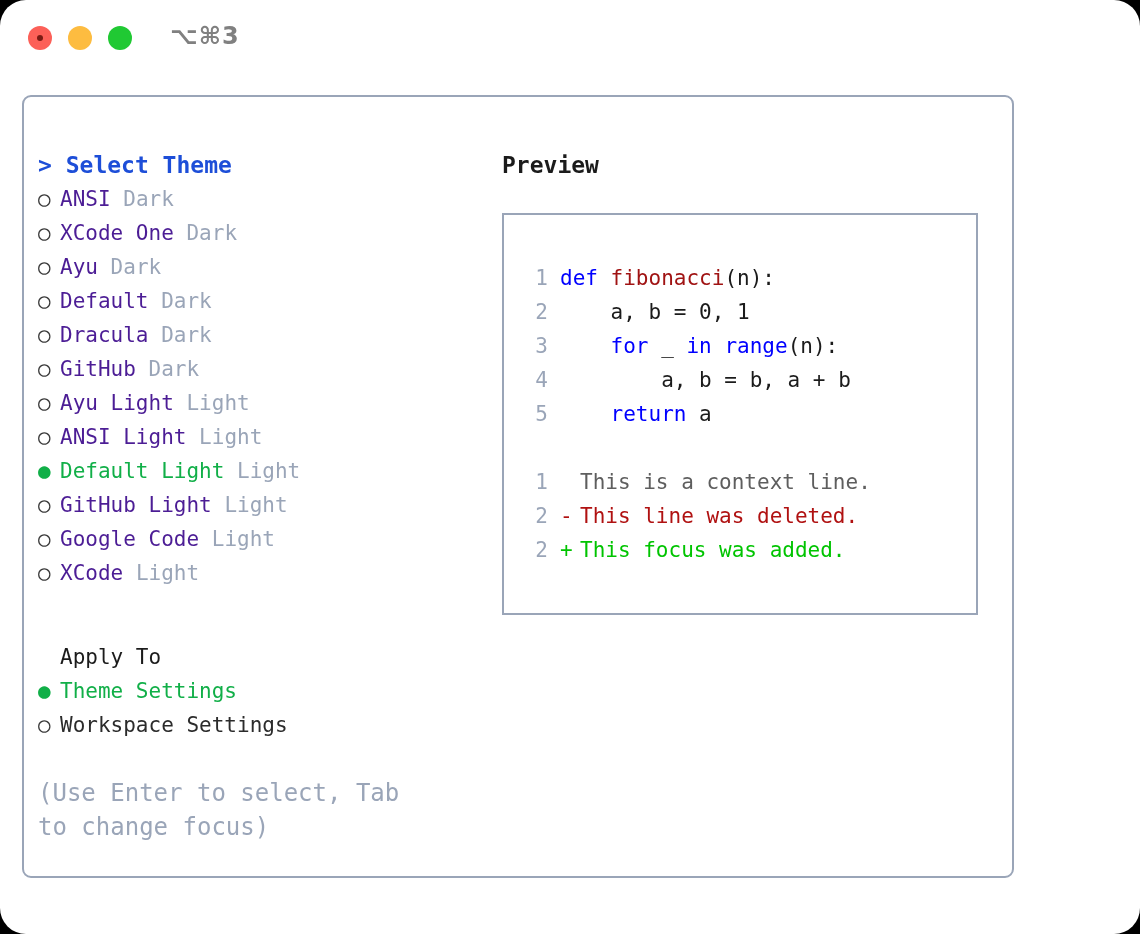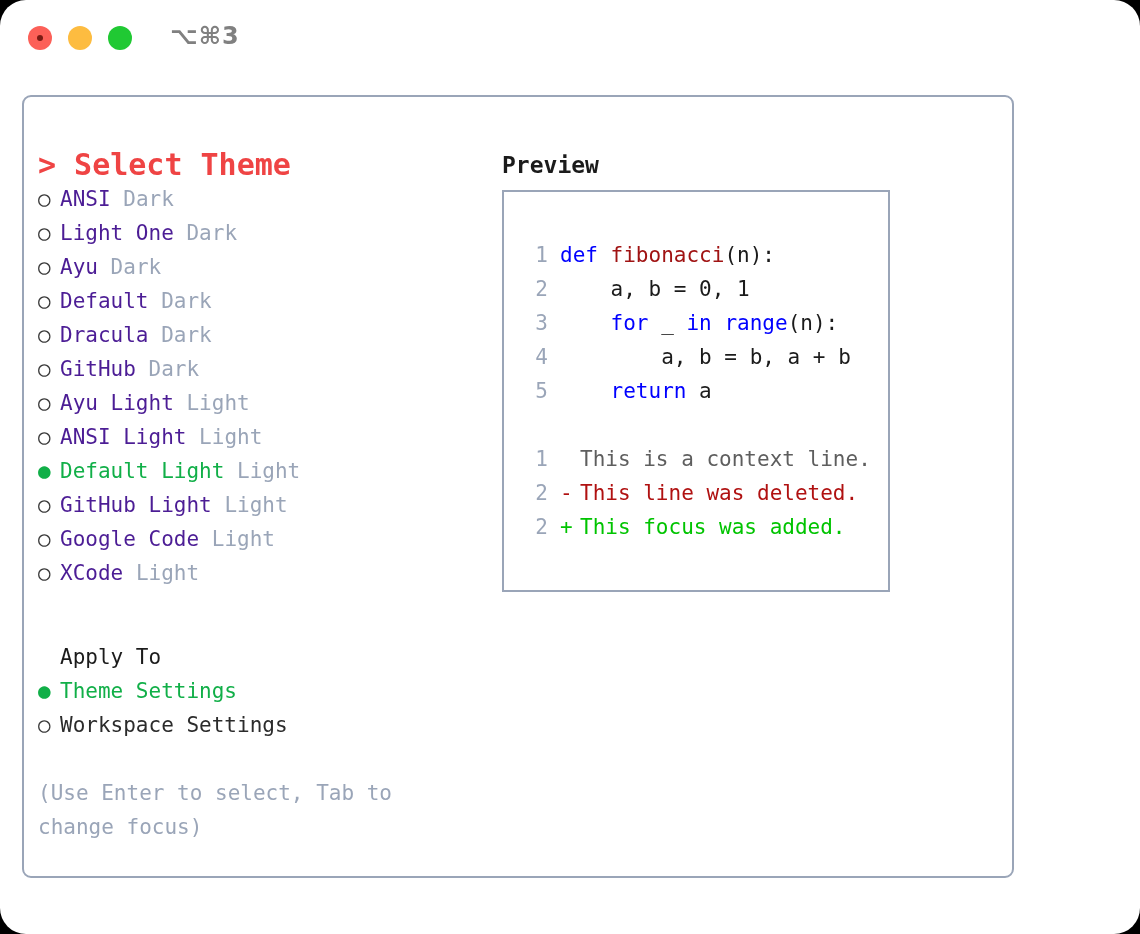--- a/index.html
+++ b/index.html
@@ -79,23 +79,23 @@
   .left-col {
     position: absolute;
     left: 14px;
     top: 51px;
     width: 450px;
   }
   .mono {
     font-family: "DejaVu Sans Mono", "Liberation Mono", monospace;
   }
   .section-head {
-    font-size: 30px;
+    font-size: 23px;
     font-weight: 700;
-    color: #ef4444;
+    color: #1d4ed8;
     line-height: 34px;
     white-space: pre;
   }
   .theme-list { margin-top: 0; }
   .theme-row {
     font-size: 21px;
     line-height: 34px;
     color: #2b2b2b;
     white-space: pre;
     cursor: pointer;
@@ -123,43 +123,43 @@
   .apply-row {
     font-size: 21px;
     line-height: 34px;
     color: #2b2b2b;
     white-space: pre;
     cursor: pointer;
   }
 
   .hint {
     margin-top: 34px;
-    font-size: 21px;
+    font-size: 24px;
     line-height: 34px;
     color: #9aa5b8;
     width: 400px;
   }
 
   
   .right-col {
     position: absolute;
     left: 478px;
     top: 51px;
     width: 500px;
   }
   .preview-head {
     font-size: 23px;
     font-weight: 700;
     color: #1b1b1b;
     line-height: 34px;
     white-space: pre;
   }
   .preview-box {
-    margin-top: 8px;
-    width: 388px;
+    margin-top: 31px;
+    width: 476px;
     height: 402px;
     border: 2px solid #9aa5b8;
     box-sizing: border-box;
     background: #ffffff;
     position: relative;
   }
   .code-area {
     position: absolute;
     left: 18px;
     top: 46px;
@@ -200,21 +200,21 @@
   </div>
 
   <div class="panel">
 
     <div class="left-col">
 
       <div class="section-head mono">&gt; Select Theme</div>
 
       <div class="theme-list" id="theme-list">
           <div class="theme-row mono"><span class="marker">○</span><span class="theme-name">ANSI</span><span> </span><span class="theme-tag">Dark</span></div>
-          <div class="theme-row mono"><span class="marker">○</span><span class="theme-name">Light One</span><span> </span><span class="theme-tag">Dark</span></div>
+          <div class="theme-row mono"><span class="marker">○</span><span class="theme-name">XCode One</span><span> </span><span class="theme-tag">Dark</span></div>
           <div class="theme-row mono"><span class="marker">○</span><span class="theme-name">Ayu</span><span> </span><span class="theme-tag">Dark</span></div>
           <div class="theme-row mono"><span class="marker">○</span><span class="theme-name">Default</span><span> </span><span class="theme-tag">Dark</span></div>
           <div class="theme-row mono"><span class="marker">○</span><span class="theme-name">Dracula</span><span> </span><span class="theme-tag">Dark</span></div>
           <div class="theme-row mono"><span class="marker">○</span><span class="theme-name">GitHub</span><span> </span><span class="theme-tag">Dark</span></div>
           <div class="theme-row mono"><span class="marker">○</span><span class="theme-name">Ayu Light</span><span> </span><span class="theme-tag">Light</span></div>
           <div class="theme-row mono"><span class="marker">○</span><span class="theme-name">ANSI Light</span><span> </span><span class="theme-tag">Light</span></div>
           <div class="theme-row mono selected"><span class="marker">●</span><span class="theme-name">Default Light</span><span> </span><span class="theme-tag">Light</span></div>
           <div class="theme-row mono"><span class="marker">○</span><span class="theme-name">GitHub Light</span><span> </span><span class="theme-tag">Light</span></div>
           <div class="theme-row mono"><span class="marker">○</span><span class="theme-name">Google Code</span><span> </span><span class="theme-tag">Light</span></div>
           <div class="theme-row mono"><span class="marker">○</span><span class="theme-name">XCode</span><span> </span><span class="theme-tag">Light</span></div>

